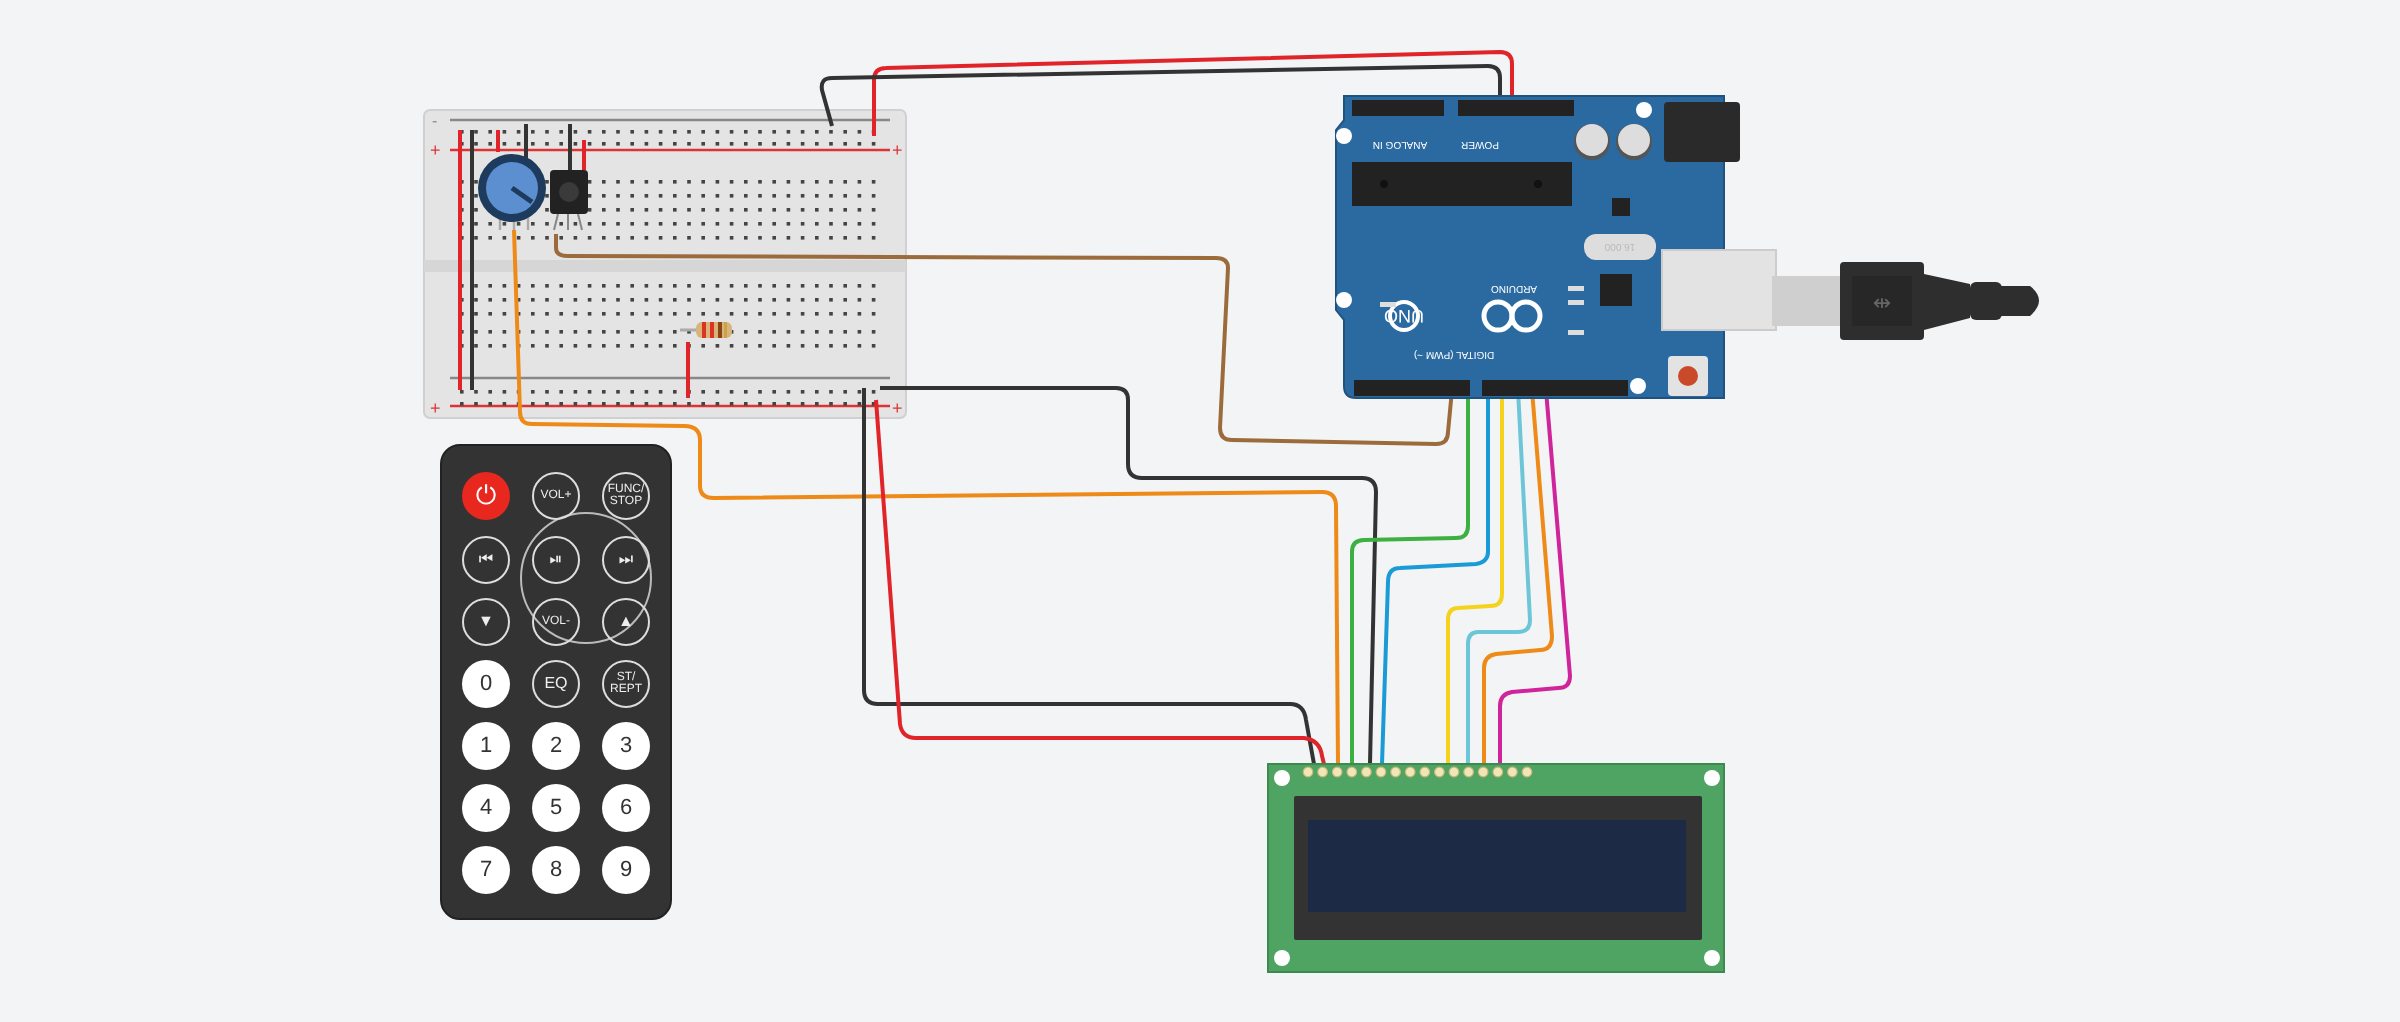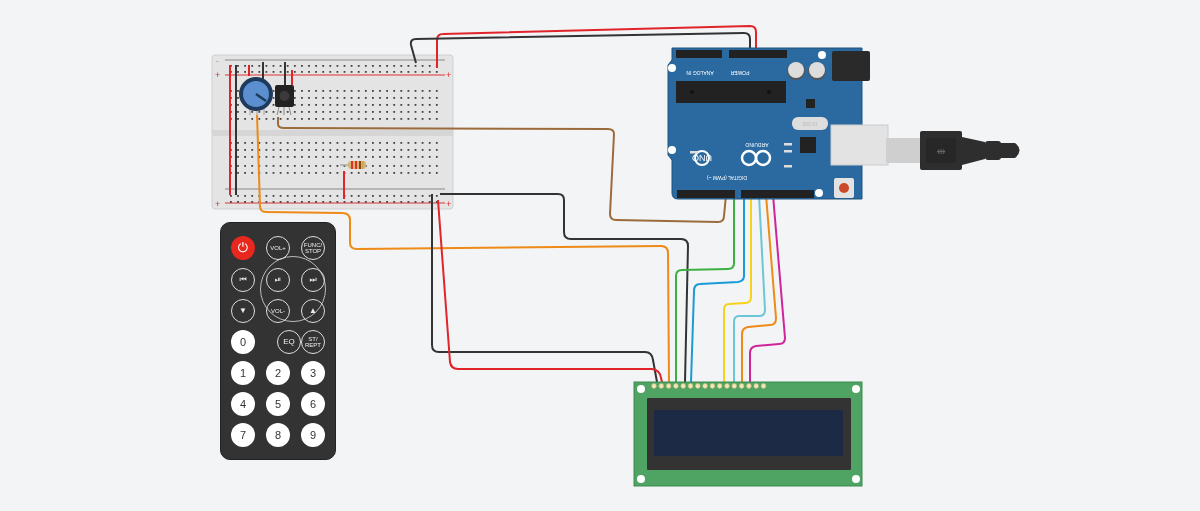--- a/index.html
+++ b/index.html
@@ -605,21 +605,21 @@
   <div class="rbtn power" style="left:10px;top:13px">⏻</div>
   <div class="rbtn small" style="left:45px;top:13px">VOL+</div>
   <div class="rbtn small" style="left:80px;top:13px">FUNC/ STOP</div>
   <div class="rbtn" style="left:10px;top:45px">⏮</div>
   <div class="rbtn" style="left:45px;top:45px">⏯</div>
   <div class="rbtn" style="left:80px;top:45px">⏭</div>
   <div class="rbtn" style="left:10px;top:76px">▼</div>
   <div class="rbtn small" style="left:45px;top:76px">VOL-</div>
   <div class="rbtn" style="left:80px;top:76px">▲</div>
   <div class="rbtn num" style="left:10px;top:107px">0</div>
-  <div class="rbtn" style="left:56px;top:107px">EQ</div>
+  <div class="rbtn" style="left:45px;top:107px">EQ</div>
   <div class="rbtn small" style="left:80px;top:107px">ST/ REPT</div>
   <div class="rbtn num" style="left:10px;top:138px">1</div>
   <div class="rbtn num" style="left:45px;top:138px">2</div>
   <div class="rbtn num" style="left:80px;top:138px">3</div>
   <div class="rbtn num" style="left:10px;top:169px">4</div>
   <div class="rbtn num" style="left:45px;top:169px">5</div>
   <div class="rbtn num" style="left:80px;top:169px">6</div>
   <div class="rbtn num" style="left:10px;top:200px">7</div>
   <div class="rbtn num" style="left:45px;top:200px">8</div>
   <div class="rbtn num" style="left:80px;top:200px">9</div>

